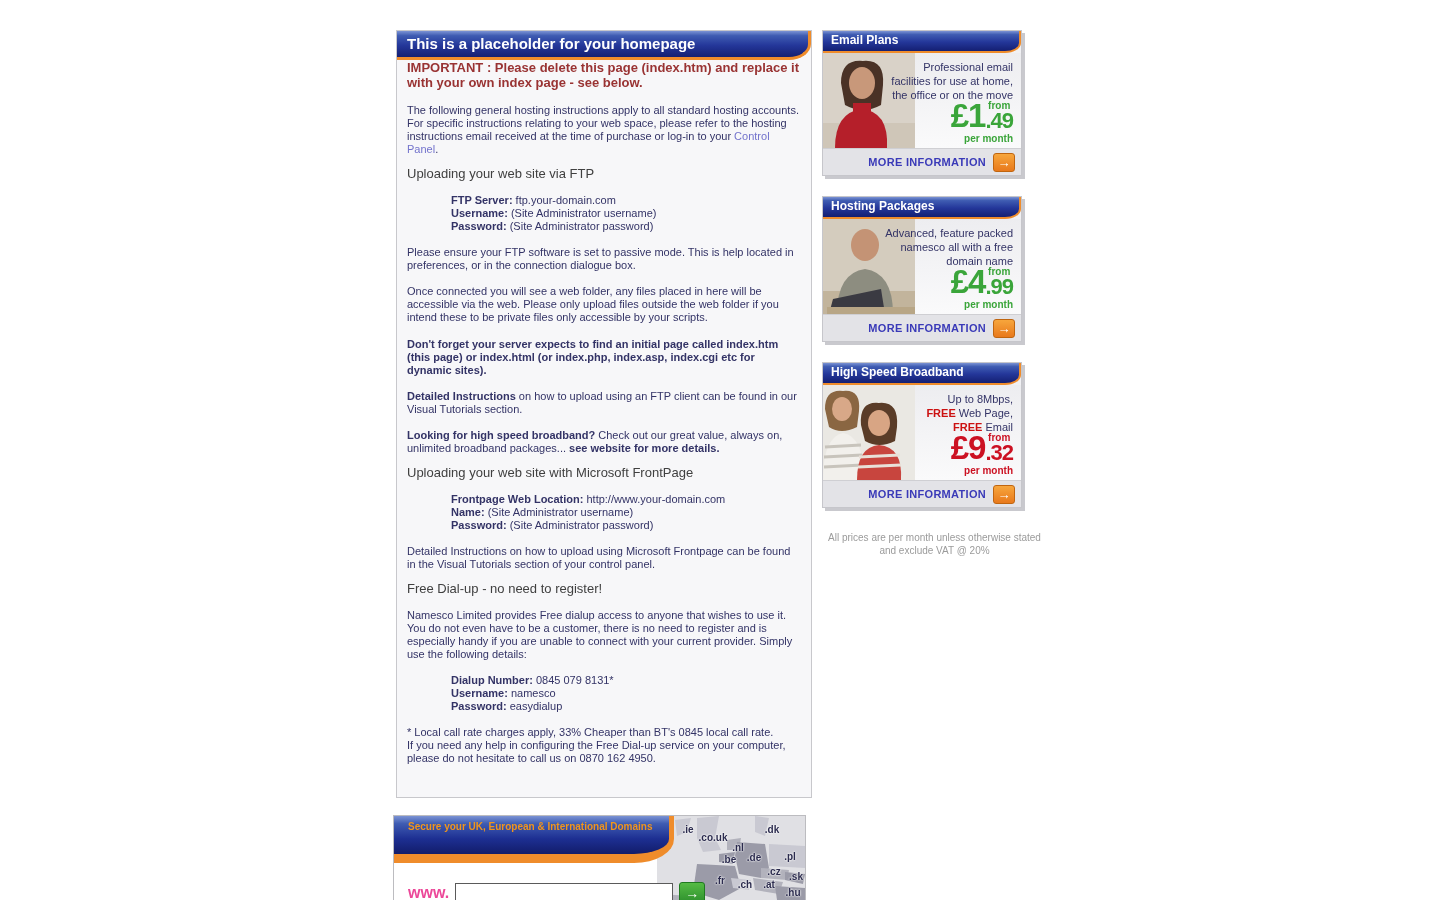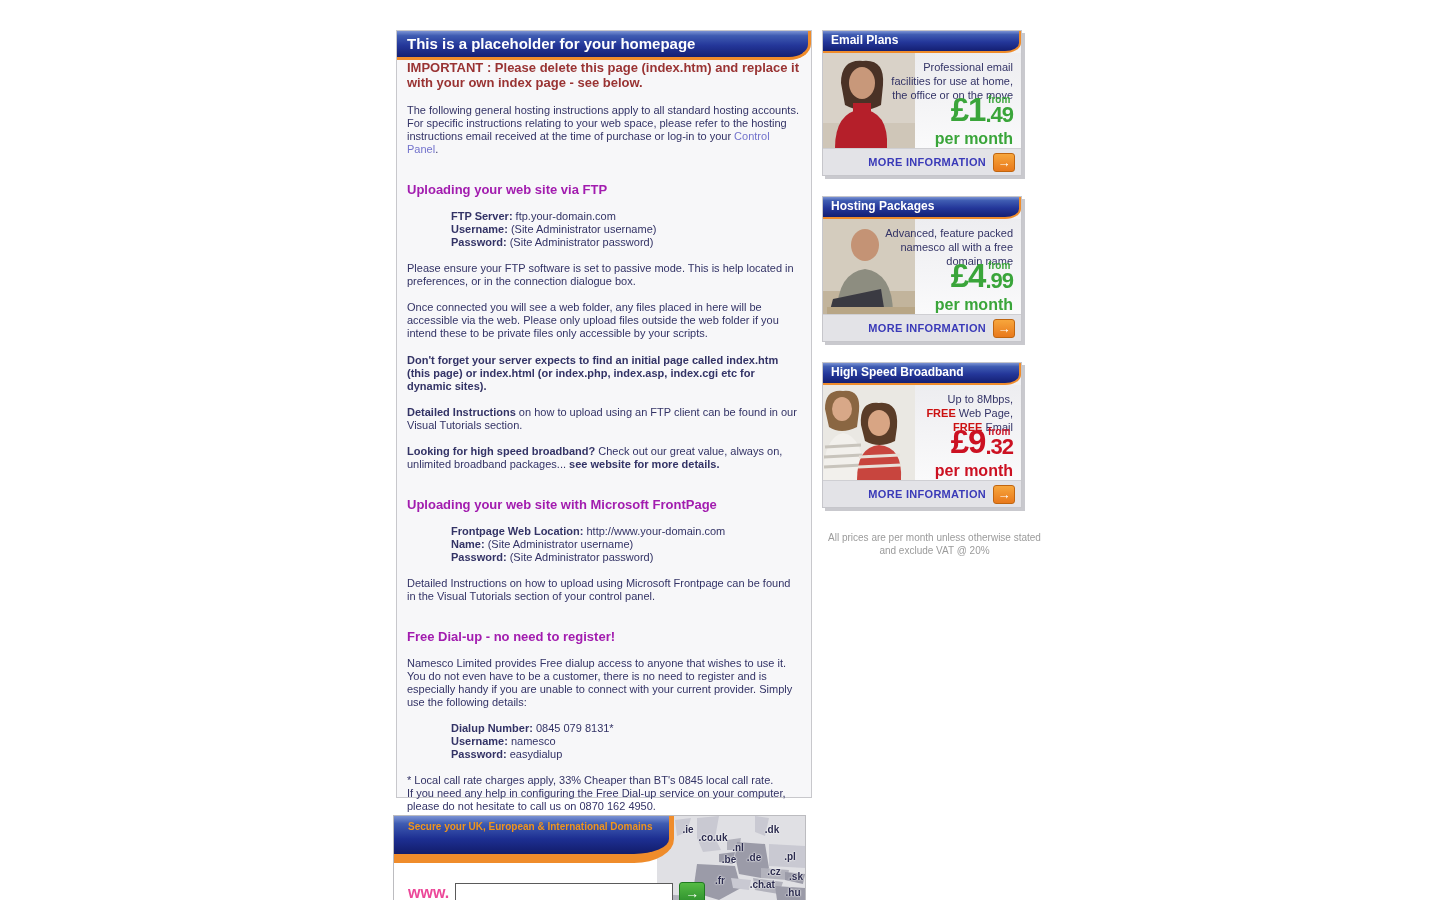--- a/index.html
+++ b/index.html
@@ -13,21 +13,21 @@
   .blue-header { background:linear-gradient(#7b93d4 0%, #3f5cb2 18%, #24379a 55%, #141f72 100%);
                  border-bottom:3px solid #ef8c2b; border-right:3px solid #ef8c2b;
                  border-bottom-right-radius:22px 16px; color:#ffffff; font-weight:bold; }
   #main-header { height:29px; line-height:26px; font-size:15px; padding-left:10px; }
 
   #main-content { padding:0 10px 0 10px; color:#333366; font-size:11px; line-height:13px; }
   .imp { color:#993333; font-weight:bold; font-size:13px; line-height:15px; }
   .para { margin-top:13px; }
   .mt14 { margin-top:14px; }
   .mt36 { margin-top:36px; }
-  .orange-h { color:#a21caf; font-size:13px; line-height:15px; margin-top:26px;font-weight:bold; }
+  .orange-h { color:#404040; font-size:13px; line-height:15px; margin-top:10px; }
   .rows { margin-top:13px; }
   .rows div { line-height:13px;padding-left:44px; }
   b { font-weight:bold; }
   .link { color:#7373cc; cursor:pointer; }
   .boldpara { font-weight:bold; margin-top:14px; }
 
   
   .promo { left:822px; width:200px; height:146px; background:#f1f1f4;
            border:1px solid #c6c6cb; box-shadow:3px 3px 0 #c9c9ce; }
   .promo-header { height:22px; line-height:19px; font-size:12px; padding-left:8px;
@@ -38,21 +38,21 @@
   .promo-photo { position:absolute; left:0; top:0; width:92px; height:95px; }
   .promo-desc { position:absolute; right:8px; top:7px; text-align:right;
                 color:#333366; font-size:11px; line-height:14px; }
   .free { color:#cc1111; font-weight:bold; }
   .price { position:absolute; right:8px; bottom:4px; text-align:right; font-weight:bold; }
   .price .row1 { display:flex; align-items:flex-end; justify-content:flex-end; }
   .price .big { font-size:33px; line-height:28px; letter-spacing:-1px; }
   .price .col { display:flex; flex-direction:column; align-items:center; }
   .price .from { font-size:10px; line-height:10px; }
   .price .dec { font-size:22px; line-height:19px; letter-spacing:-1px; }
-  .price .per { font-size:16px; line-height:11px; text-align:right; margin-top:9px; }
+  .price .per { font-size:10px; line-height:11px; text-align:right; margin-top:3px; }
   .green { color:#3aa53a; }
   .red   { color:#cc1122; }
   .promo-footer { height:27px; background:#e3e3e7; border-top:1px solid #cfcfd3;
                   display:flex; align-items:center; justify-content:flex-end;
                   padding-right:6px; gap:7px; cursor:pointer; }
   .more-label { color:#3a3ab8; font-weight:bold; font-size:11px; letter-spacing:0.3px; }
   .arrow-btn { width:22px; height:19px; border-radius:3px; border:1px solid #c0650f;
                background:linear-gradient(#f7a63c, #e8791c); color:#ffffff;
                font-weight:bold; font-size:13px; line-height:17px; text-align:center; }
 
@@ -63,21 +63,21 @@
   #domain-box { left:393px; top:815px; width:413px; height:120px;
                 background:#ffffff; border:1px solid #bcbcc0; overflow:hidden; }
   #domain-map { position:absolute; right:0; top:0; width:148px; height:100%;
                 background:#e0e0e4; }
   #map-labels span { position:absolute; transform:translate(-50%,-50%);
                      font-size:10px; font-weight:bold; color:#2b2b4e;
                      text-shadow:0 0 2px #ffffff, 0 0 2px #ffffff; white-space:nowrap; }
   .tld-0{left:31px;top:13px} .tld-1{left:56px;top:21px} .tld-2{left:115px;top:13px}
   .tld-3{left:81px;top:31px} .tld-4{left:72px;top:43px} .tld-5{left:97px;top:41px}
   .tld-6{left:133px;top:40px} .tld-7{left:117px;top:55px} .tld-8{left:139px;top:60px}
-  .tld-9{left:63px;top:64px} .tld-10{left:100px;top:68px} .tld-11{left:112px;top:68px}
+  .tld-9{left:63px;top:64px} .tld-10{left:88px;top:68px} .tld-11{left:112px;top:68px}
   .tld-12{left:136px;top:76px}
   #domain-header { position:absolute; left:0; top:0; width:280px; height:47px;
                    background:linear-gradient(#7b93d4 0%, #3f5cb2 20%, #1d2f92 60%, #121c6a 100%);
                    border-bottom:9px solid #ef8c2b; border-right:5px solid #ef8c2b;
                    border-bottom-right-radius:40px 24px; padding:5px 0 0 14px; }
   #domain-title { color:#ffffff; font-weight:bold; font-size:20px; line-height:22px; }
   #domain-sub { color:#f0951c; font-weight:bold; font-size:10px; line-height:12px; }
   #search-row { position:absolute; left:14px; top:66px; display:flex; align-items:center; gap:6px; }
   #www-label { font-weight:bold; font-size:16px; color:#ec4899; }
   #domain-input { width:218px; height:21px; border:1px solid #5a5a5a; background:#ffffff;

